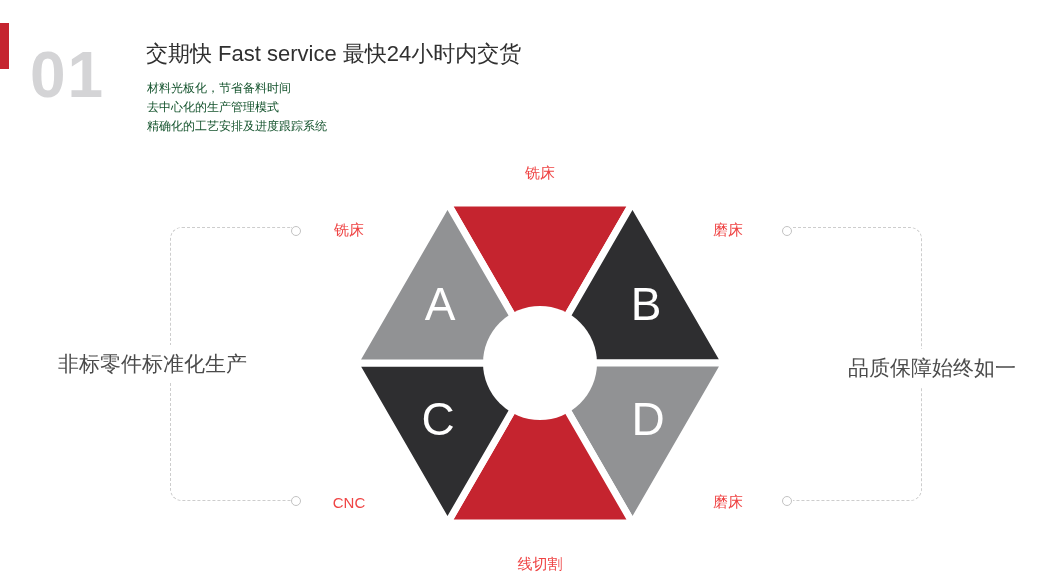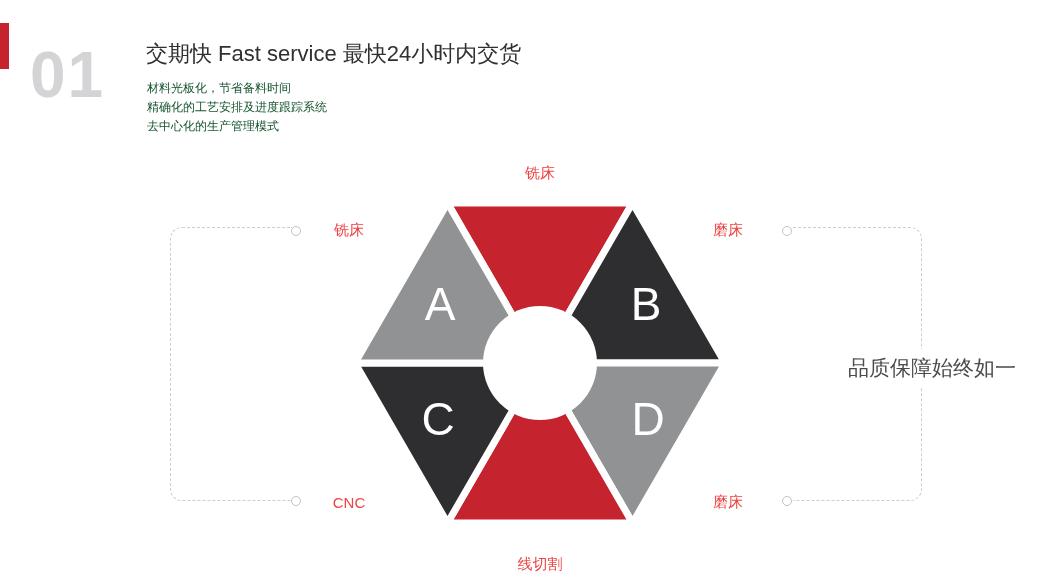--- a/index.html
+++ b/index.html
@@ -80,32 +80,33 @@
 </head>
 <body>
 
 <div class="page">
 
   <div class="corner-bar"></div>
   <div class="big-number">01</div>
   <h1 class="title">交期快  Fast service 最快24小时内交货</h1>
   <div class="sub">
     <div class="sub-line">材料光板化，节省备料时间</div>
+    <div class="sub-line">去中心化的生产管理模式</div>
     <div class="sub-line">精确化的工艺安排及进度跟踪系统</div>
-    <div class="sub-line">去中心化的生产管理模式</div>
   </div>
 
   <div class="bracket left"></div>
   <div class="bracket right"></div>
 
   <div class="dot tl"></div>
   <div class="dot bl"></div>
   <div class="dot tr"></div>
   <div class="dot br"></div>
 
+  <div class="caption left">非标零件标准化生产</div>
   <div class="caption right">品质保障始终如一</div>
 
   <svg class="hex" width="380" height="336" viewBox="0 0 380 336" xmlns="http://www.w3.org/2000/svg">
     <polygon class="seg" points="190,168 97.5,8 282.5,8" fill="#c5242f"></polygon>
     <polygon class="seg" points="190,168 282.5,8 375,168" fill="#2e2e30"></polygon>
     <polygon class="seg" points="190,168 375,168 282.5,328" fill="#919294"></polygon>
     <polygon class="seg" points="190,168 282.5,328 97.5,328" fill="#c5242f"></polygon>
     <polygon class="seg" points="190,168 97.5,328 5,168" fill="#2e2e30"></polygon>
     <polygon class="seg" points="190,168 5,168 97.5,8" fill="#919294"></polygon>
     <circle cx="190" cy="168" r="57" fill="#ffffff"></circle>

